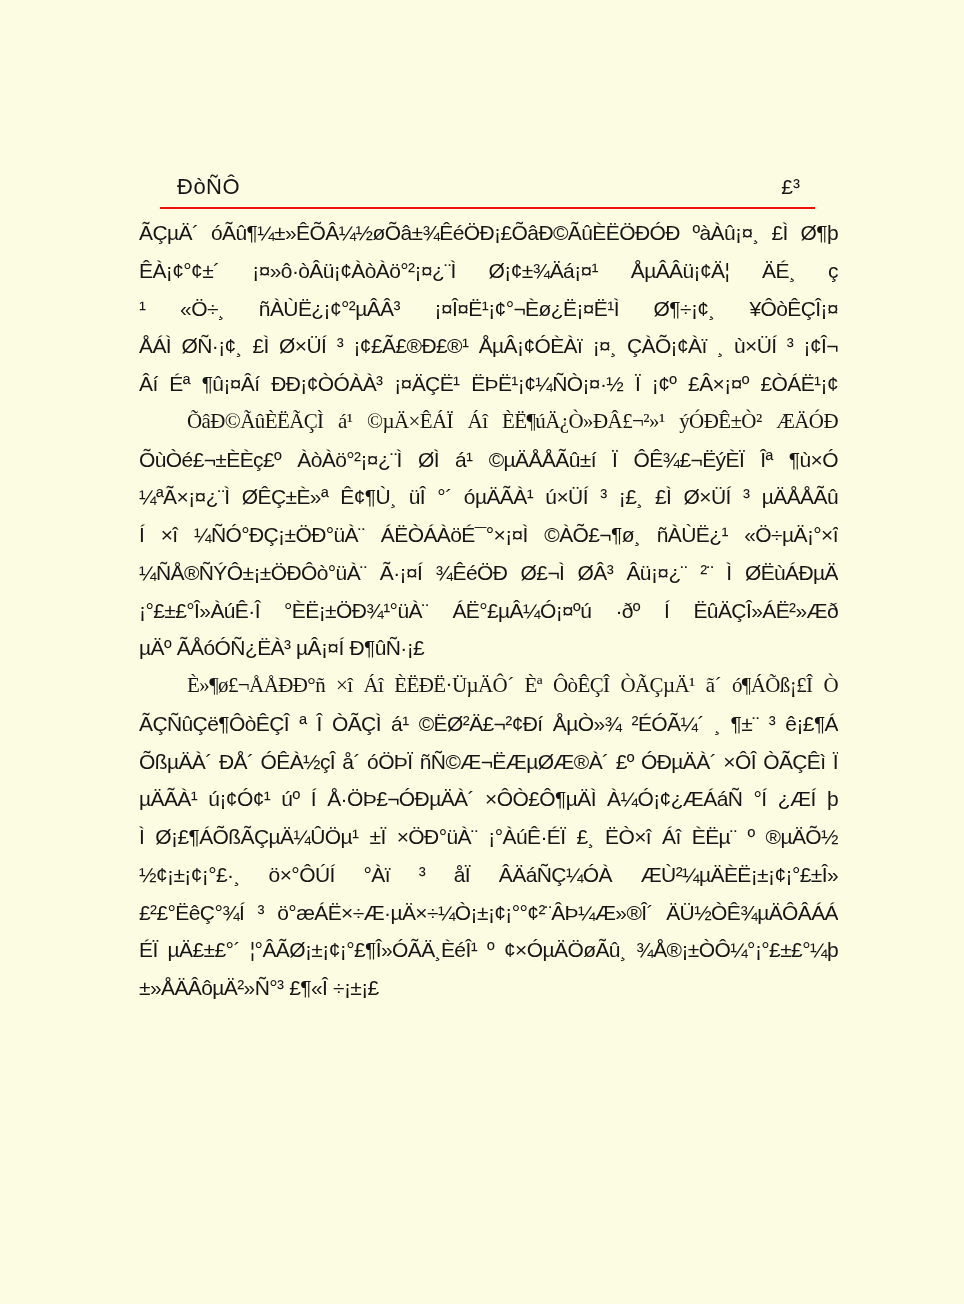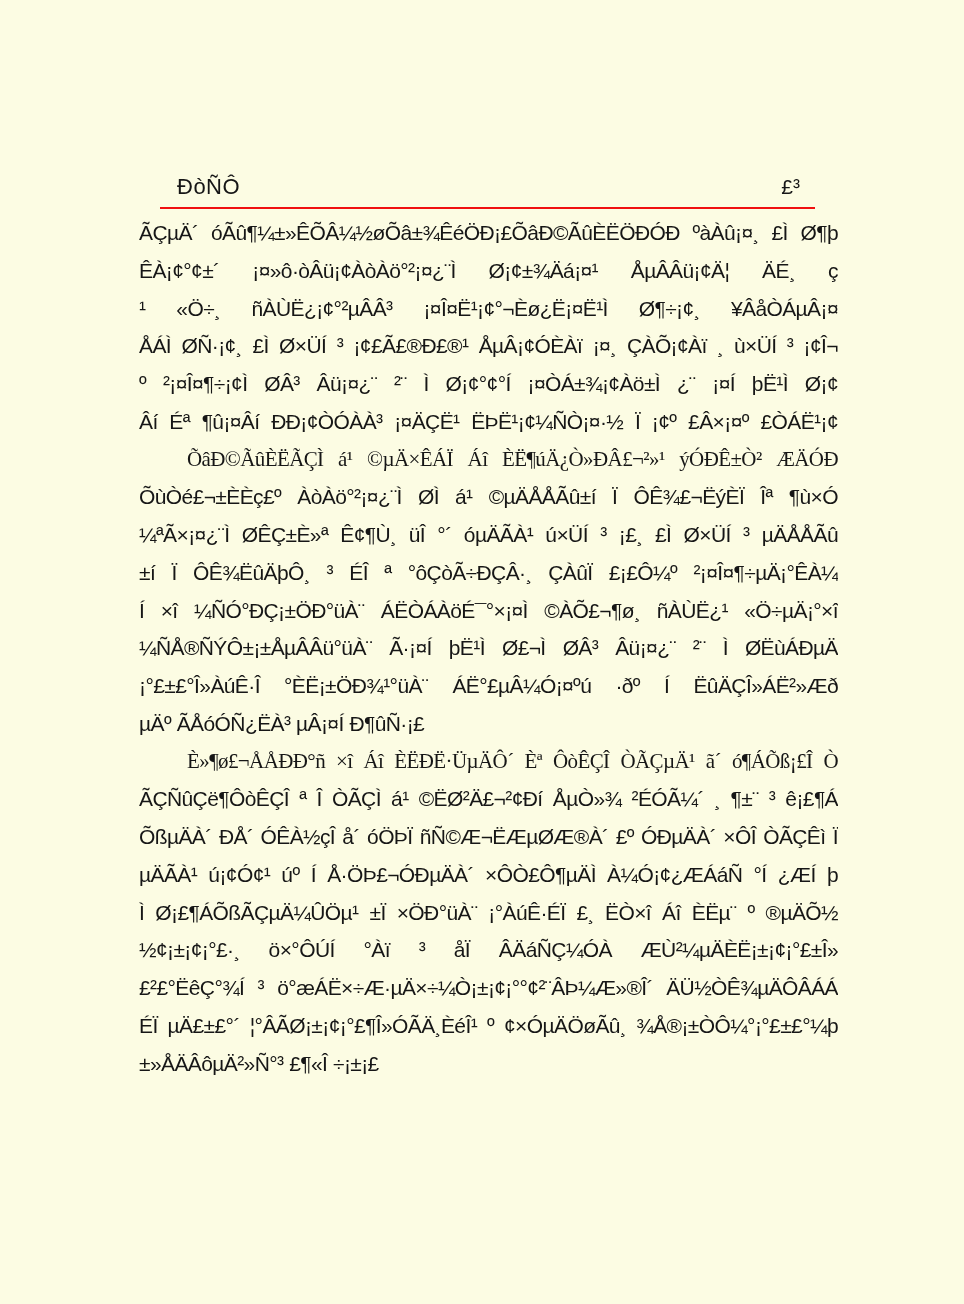--- a/index.html
+++ b/index.html
@@ -65,32 +65,30 @@
     <span class="header-title">ÐòÑÔ</span>
     <span class="header-page">£³</span>
   </div>
 
   <div class="header-rule" style="background: rgb(240, 16, 16);"></div>
 
   <div class="text-block">
       <div class="paragraph">
         <div class="line">ÃÇµÄ´ óÃû¶¼±»ÊÕÂ¼½øÕâ±¾ÊéÖÐ¡£ÕâÐ©ÃûÈËÖÐÓÐ ºàÀû¡¤¸ £Ì Ø¶þ</div>
         <div class="line">ÊÀ¡¢°¢±´ ¡¤»ô·òÂü¡¢ÀòÀö°²¡¤¿¨Ì Ø¡¢±¾Äá¡¤¹ ÅµÂÂü¡¢Ä¦ ÄÉ¸ ç</div>
-        <div class="line">¹ «Ö÷¸ ñÀÙË¿¡¢°²µÂÂ³ ¡¤Î¤Ë¹¡¢°¬Èø¿Ë¡¤Ë¹Ì Ø¶÷¡¢¸ ¥ÂåÒÁµÂ¡¤</div>
+        <div class="line">¹ «Ö÷¸ ñÀÙË¿¡¢°²µÂÂ³ ¡¤Î¤Ë¹¡¢°¬Èø¿Ë¡¤Ë¹Ì Ø¶÷¡¢¸ ¥ÔòÊÇÎ¡¤</div>
         <div class="line">ÅÁÌ ØÑ·¡¢¸ £Ì Ø×ÜÍ ³ ¡¢£Ã£®Ð£®¹ ÅµÂ¡¢ÓÈÀï ¡¤¸ ÇÀÕ¡¢Àï ¸ ù×ÜÍ ³ ¡¢Î¬</div>
-        <div class="line">º ²¡¤Î¤¶÷¡¢Ì ØÂ³ Âü¡¤¿¨ ²¨ Ì Ø¡¢°¢°Í ¡¤ÒÁ±¾¡¢Àö±Ì ¿¨ ¡¤Í þË¹Ì Ø¡¢</div>
         <div class="line">Âí Éª ¶û¡¤Âí ÐÐ¡¢ÒÓÀÀ³ ¡¤ÄÇË¹ ËÞË¹¡¢¼ÑÒ¡¤·½ Ï ¡¢º £Â×¡¤º £ÒÁË¹¡¢</div>
       </div>
       <div class="paragraph">
         <div class="line line-indent">ÕâÐ©ÃûÈËÃÇÌ á¹ ©µÄ×ÊÁÏ Áî ÈË¶úÄ¿Ò»ÐÂ£¬²»¹ ýÓÐÊ±Ò² ÆÄÓÐ</div>
         <div class="line">ÕùÒé£¬±ÈÈç£º ÀòÀö°²¡¤¿¨Ì ØÌ á¹ ©µÄÅÅÃû±í Ï ÔÊ¾£¬ËýÈÏ Îª ¶ù×Ó</div>
         <div class="line">¼ªÃ×¡¤¿¨Ì ØÊÇ±È»ª Ê¢¶Ù¸ üÎ °´ óµÄÃÀ¹ ú×ÜÍ ³ ¡£¸ £Ì Ø×ÜÍ ³ µÄÅÅÃû</div>
-        <div class="line">±í Ï ÔÊ¾ËûÄþÔ¸ ³ ÉÎ ª °ôÇòÃ÷ÐÇÂ·¸ ÇÀûÏ £¡£Ô¼º ²¡¤Î¤¶÷µÄ¡°ÊÀ¼</div>
         <div class="line">Í ×î ¼ÑÓ°ÐÇ¡±ÖÐ°üÀ¨ ÁËÒÁÀöÉ¯°×¡¤Ì ©ÀÕ£¬¶ø¸ ñÀÙË¿¹ «Ö÷µÄ¡°×î</div>
-        <div class="line">¼ÑÅ®ÑÝÔ±¡±ÅµÂÂü°üÀ¨ Ã·¡¤Í þË¹Ì Ø£¬Ì ØÂ³ Âü¡¤¿¨ ²¨ Ì ØËùÁÐµÄ</div>
+        <div class="line">¼ÑÅ®ÑÝÔ±¡±ÖÐÔò°üÀ¨ Ã·¡¤Í ¾ÊéÖÐ Ø£¬Ì ØÂ³ Âü¡¤¿¨ ²¨ Ì ØËùÁÐµÄ</div>
         <div class="line">¡°£±£°Î»ÀúÊ·Î °ÈË¡±ÖÐ¾¹°üÀ¨ ÁË°£µÂ¼Ó¡¤ºú ·ðº Í ËûÄÇÎ»ÁË²»Æð</div>
         <div class="line line-last">µÄº ÃÅóÓÑ¿ËÀ³ µÂ¡¤Í Ð¶ûÑ·¡£</div>
       </div>
       <div class="paragraph">
         <div class="line line-indent">È»¶ø£¬ÅÅÐÐ°ñ ×î Áî ÈËÐË·ÜµÄÔ´ Èª ÔòÊÇÎ ÒÃÇµÄ¹ ã´ ó¶ÁÕß¡£Î Ò</div>
         <div class="line">ÃÇÑûÇë¶ÔòÊÇÎ ª Î ÒÃÇÌ á¹ ©ËØ²Ä£¬²¢Ðí ÅµÒ»¾ ²ÉÓÃ¼´ ¸ ¶±¨ ³ ê¡£¶Á</div>
         <div class="line">ÕßµÄÀ´ ÐÅ´ ÓÊÀ½çÎ å´ óÖÞÏ ñÑ©Æ¬ËÆµØÆ®À´ £º ÓÐµÄÀ´ ×ÔÎ ÒÃÇÊì Ï ¤</div>
         <div class="line">µÄÃÀ¹ ú¡¢Ó¢¹ úº Í Å·ÖÞ£¬ÓÐµÄÀ´ ×ÔÒ£Ô¶µÄÌ À¼Ó¡¢¿ÆÁáÑ °Í ¿ÆÍ þ</div>
         <div class="line">Ì Ø¡£¶ÁÕßÃÇµÄ¼ÛÖµ¹ ±Ï ×ÖÐ°üÀ¨ ¡°ÀúÊ·ÉÏ £¸ ËÒ×î Áî ÈËµ¨ º ®µÄÕ½</div>
         <div class="line">½¢¡±¡¢¡°£·¸ ö×°ÔÚÍ °Àï ³ åÏ ÂÄáÑÇ¼ÓÀ ÆÙ²¼µÄÈË¡±¡¢¡°£±Î»</div>

